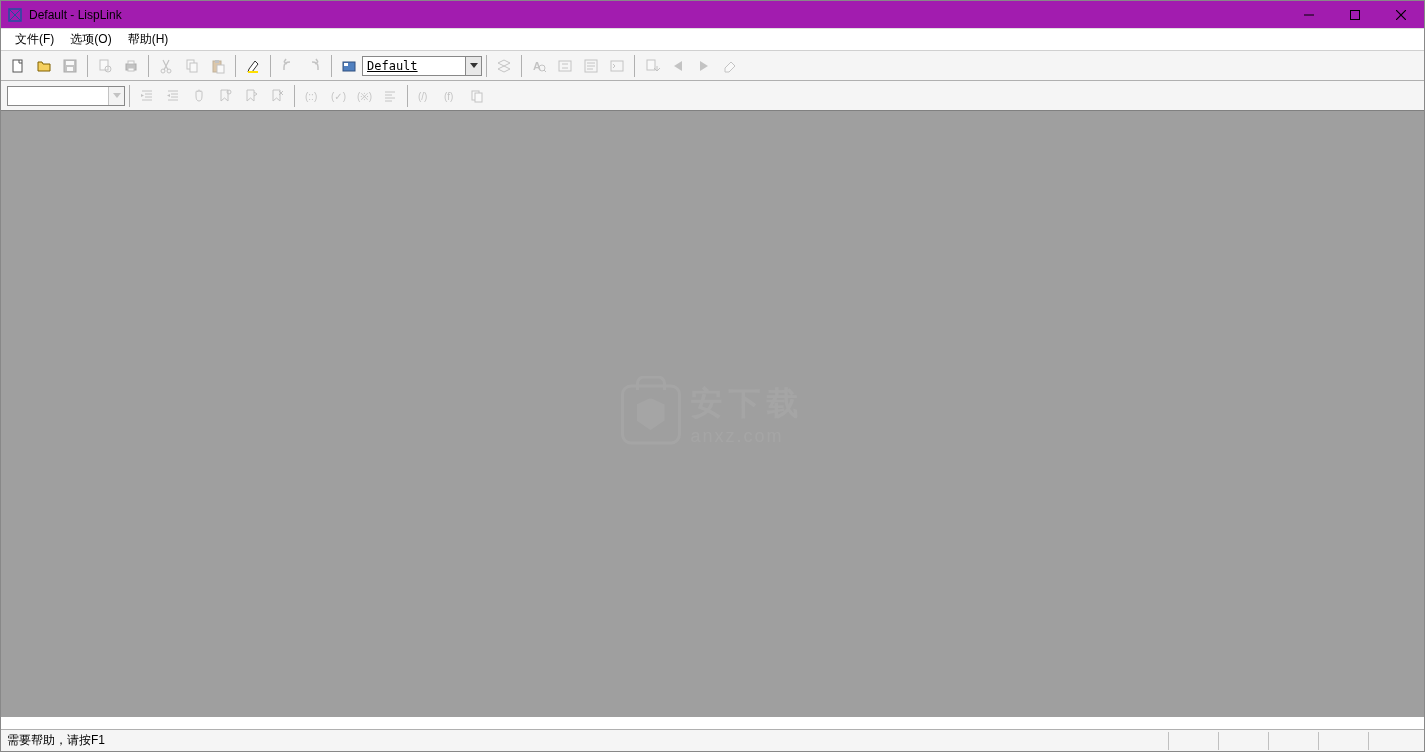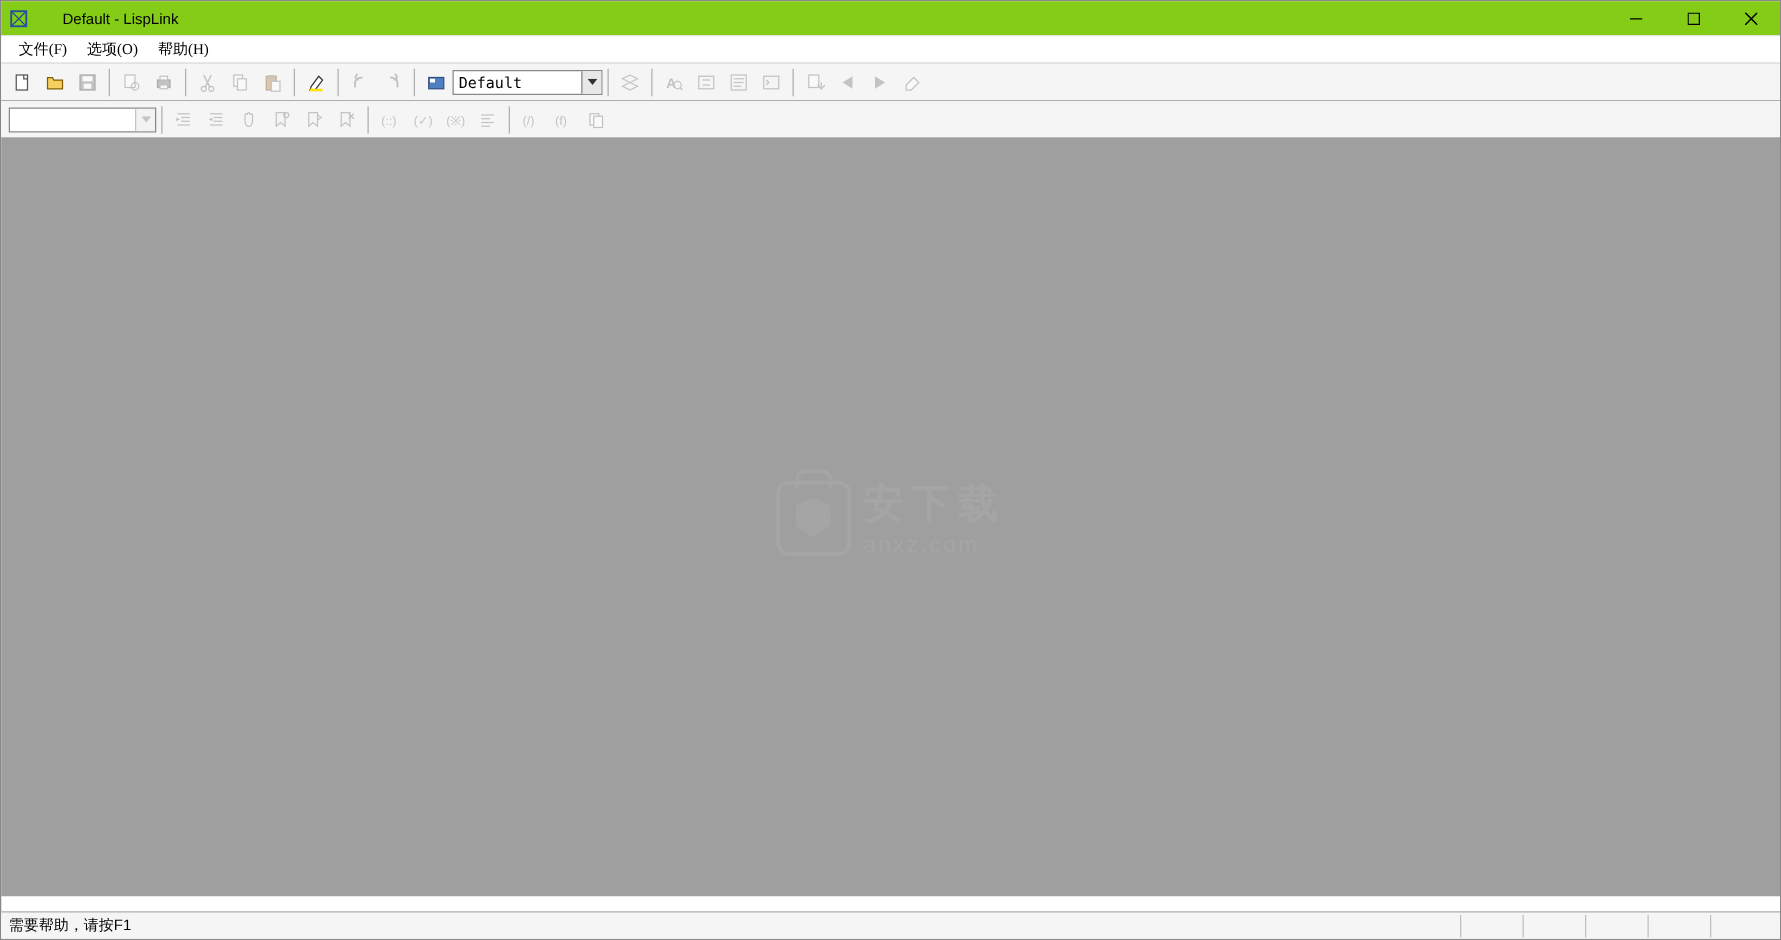--- a/index.html
+++ b/index.html
@@ -1,33 +1,33 @@
 <!DOCTYPE html>
 <html><head>
 <meta charset="utf-8">
 <style>
 * { margin: 0; padding: 0; box-sizing: border-box; }
 body { font-family: "Microsoft YaHei", "Segoe UI", Tahoma, sans-serif; font-size: 12px; background: #ffffff; overflow: hidden; }
 .window { width: 1425px; height: 752px; display: flex; flex-direction: column; border: 1px solid #888; }
-.titlebar { height: 28px; background: #84cc16; display: flex; align-items: center; padding-left: 6px; border-bottom: 1px solid #e0e0e0; gap: 21px; }
+.titlebar { height: 28px; background: #a21caf; display: flex; align-items: center; padding-left: 6px; border-bottom: 1px solid #e0e0e0; }
 .titlebar-icon { width: 16px; height: 16px; margin-right: 6px; display:flex; align-items:center; justify-content:center;}
 .titlebar-title { flex: 1; font-size: 12px; color: #000; }
 .win-controls { display: flex; height: 100%; }
 .win-btn { width: 46px; height: 28px; display: flex; align-items: center; justify-content: center; cursor: pointer; }
-.menubar { height: 22px; background: #ffffff; display: flex; align-items: center; padding-left: 6px; border-bottom: 1px solid #d0d0d0; font-family: Liberation Serif, serif; }
+.menubar { height: 22px; background: #ffffff; display: flex; align-items: center; padding-left: 6px; border-bottom: 1px solid #d0d0d0; }
 .menu-item { padding: 2px 8px; cursor: pointer; font-size: 12px; }
 .toolbar { height: 30px; background: #f5f5f5; display: flex; align-items: center; padding: 2px 4px; border-bottom: 1px solid #b0b0b0; gap: 0; }
 .toolbar2 { height: 30px; background: #f5f5f5; display: flex; align-items: center; padding: 2px 4px; border-bottom: 1px solid #808080; gap: 0; }
 .tb-btn { width: 24px; height: 24px; display: flex; align-items: center; justify-content: center; cursor: pointer; border: 1px solid transparent; margin: 0 1px; }
 .tb-btn.disabled { opacity: 0.45; cursor: default; }
 .tb-sep { width: 1px; height: 22px; background: #b0b0b0; margin: 0 4px; }
 .combo { height: 20px; border: 1px solid #888; background: #fff; display: flex; align-items: center; font-family: monospace; font-size: 12px; }
 .combo-text { flex: 1; padding: 0 4px; }
 .combo-arrow { width: 16px; height: 18px; background: #e8e8e8; border-left: 1px solid #888; display:flex; align-items:center; justify-content:center; }
-.combo1 { width: 120px; }
+.combo1 { width: 120px; text-decoration: underline; }
 .combo2 { width: 118px; margin-left:2px; }
 .combo2.disabled .combo-arrow { opacity:0.5; }
 .workspace { flex: 1; background: #9f9f9f; position: relative; }
 .watermark { position: absolute; top: 50%; left: 50%; transform: translate(-50%, -50%); opacity: 0.25; display:flex; align-items:center; gap:10px; }
 .wm-icon { width:60px; height:60px; border:3px solid #b8b8b8; border-radius:10px; position:relative; }
 .wm-icon::before { content:''; position:absolute; top:-12px; left:50%; transform:translateX(-50%); width:24px; height:12px; border:3px solid #b8b8b8; border-bottom:none; border-radius:8px 8px 0 0; }
 .wm-shield { position:absolute; top:50%; left:50%; transform:translate(-50%,-50%); width:28px; height:32px; background:#b8b8b8; clip-path: polygon(50% 0%, 100% 20%, 100% 70%, 50% 100%, 0% 70%, 0% 20%); }
 .wm-text { color:#b8b8b8; }
 .wm-text-main { font-size:32px; font-weight:bold; letter-spacing:6px; }
 .wm-text-sub { font-size:18px; letter-spacing:2px; }

